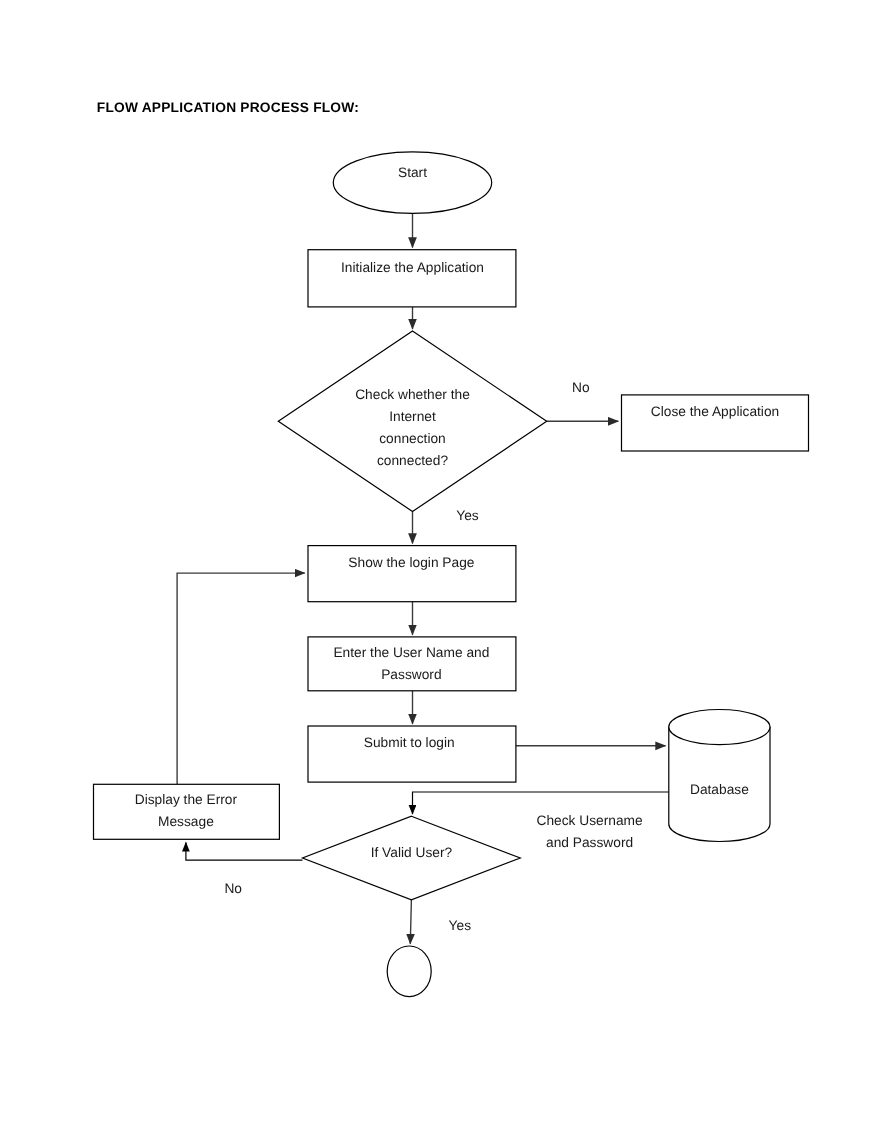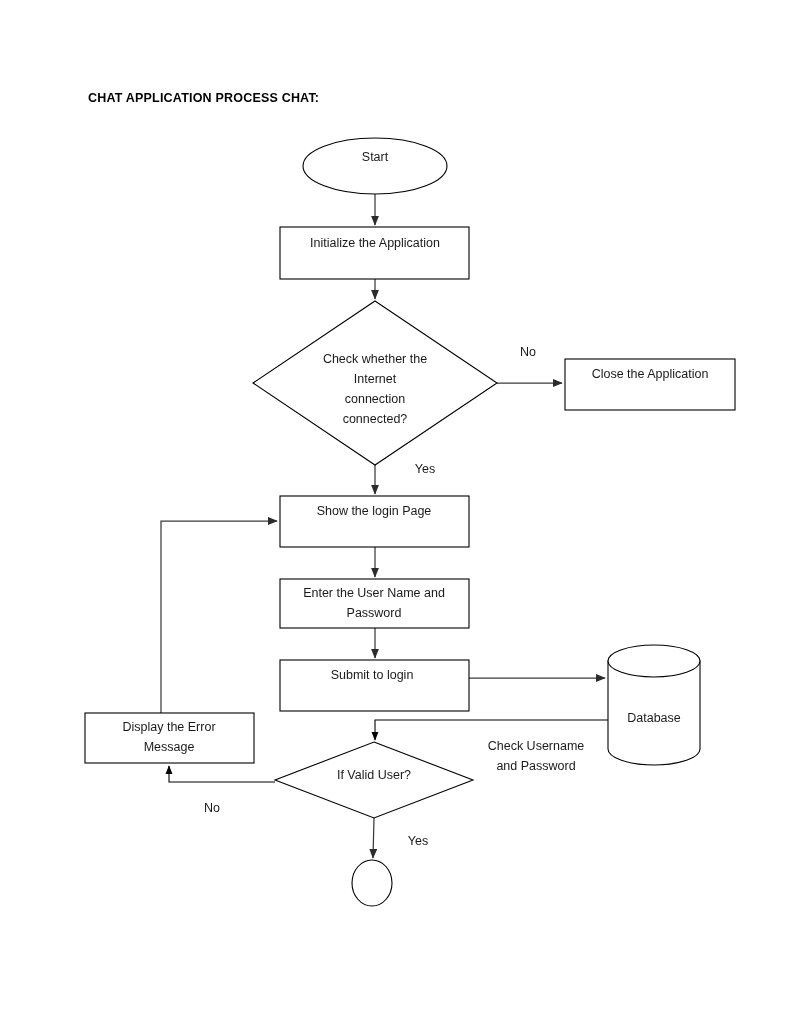--- a/index.html
+++ b/index.html
@@ -70,21 +70,21 @@
     font-size: 12.5px;
     fill: #1a1a1a;
     text-anchor: middle;
   }
 </style>
 </head>
 <body>
 
 <div id="page">
 
-  <div id="doc-title">CHAT APPLICATION PROCESS CHAT:</div>
+  <div id="doc-title">FLOW APPLICATION PROCESS FLOW:</div>
 
   <svg id="flow-svg" viewBox="0 0 791 1023" xmlns="http://www.w3.org/2000/svg">
     <defs>
       <marker id="arrowhead" markerWidth="9" markerHeight="9" refX="7.4" refY="3.2" orient="auto" markerUnits="strokeWidth">
         <path d="M0,0 L8,3.2 L0,6.4 z" fill="#2b2b2b"></path>
       </marker>
       <marker id="arrowhead-black" markerWidth="9" markerHeight="9" refX="7.4" refY="3.2" orient="auto" markerUnits="strokeWidth">
         <path d="M0,0 L8,3.2 L0,6.4 z" fill="#000000"></path>
       </marker>
     </defs>

